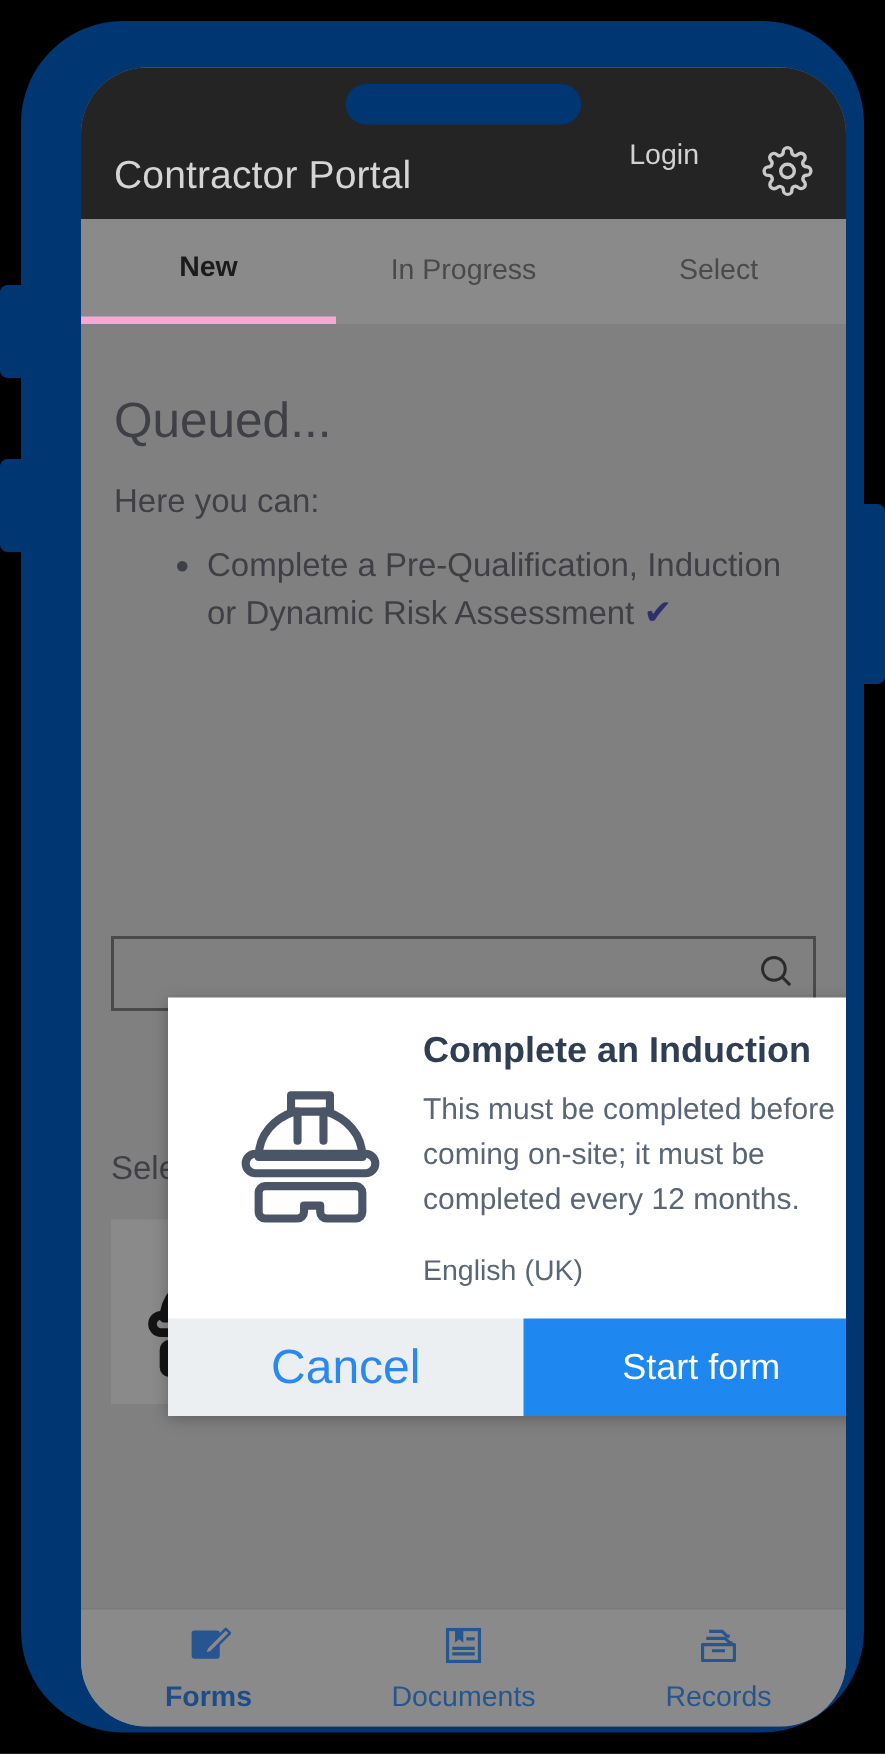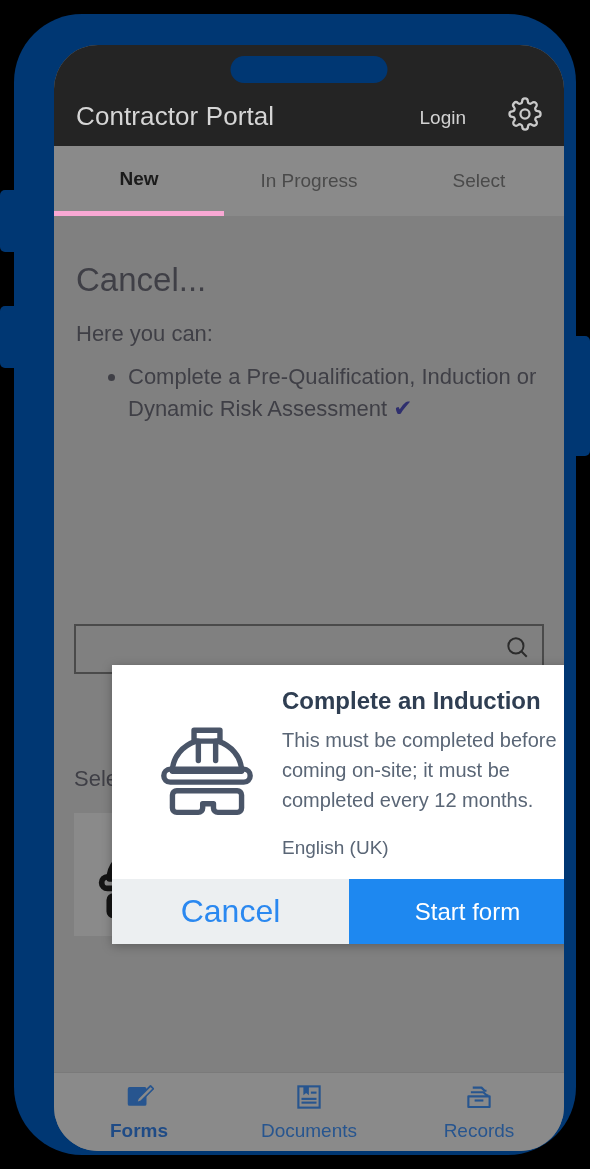--- a/index.html
+++ b/index.html
@@ -75,21 +75,21 @@
     font-size: 26px;
     font-weight: 400;
     letter-spacing: 0.1px;
     white-space: nowrap;
   }
   #app-bar-spacer { flex: 1 1 auto; }
   #login-button {
     color: #d2d2d2;
     font-size: 19px;
     margin-right: 42px;
-    margin-bottom: 3px;
+    margin-bottom: 17px;
     white-space: nowrap;
     cursor: pointer;
   }
   #settings-gear-icon {
     margin-bottom: 1px;
     line-height: 0;
     cursor: pointer;
   }
 
   
@@ -139,21 +139,21 @@
     font-size: 22px;
     margin: 22px 0 0 2px;
   }
   #welcome-list {
     margin: 14px 0 0 0;
     padding-left: 54px;
     color: #3f3f46;
     font-size: 22px;
     line-height: 1.42;
   }
-  #welcome-list li { margin: 0; }
+  #welcome-list li { margin: 10px; }
   .check-mark { color: #2f2f6e; font-size: 23px; }
 
   
   #search-row {
     position: absolute;
     left: 20px;
     top: 408px;
     width: 470px;
     height: 50px;
     box-sizing: border-box;
@@ -376,21 +376,21 @@
     </div>
 
     <div id="tab-bar">
       <div class="tab active">New</div>
       <div class="tab">In Progress</div>
       <div class="tab">Select</div>
     </div>
 
     <div id="content">
 
-      <div id="welcome-title">Cancel...</div>
+      <div id="welcome-title">Queued...</div>
       <div id="welcome-intro">Here you can:</div>
       <ul id="welcome-list">
         <li>
           <span>Complete a Pre-Qualification, Induction or Dynamic Risk Assessment</span>
           <span class="check-mark">✔</span>
         </li>
       </ul>
 
       <div id="search-row">
         <span>

